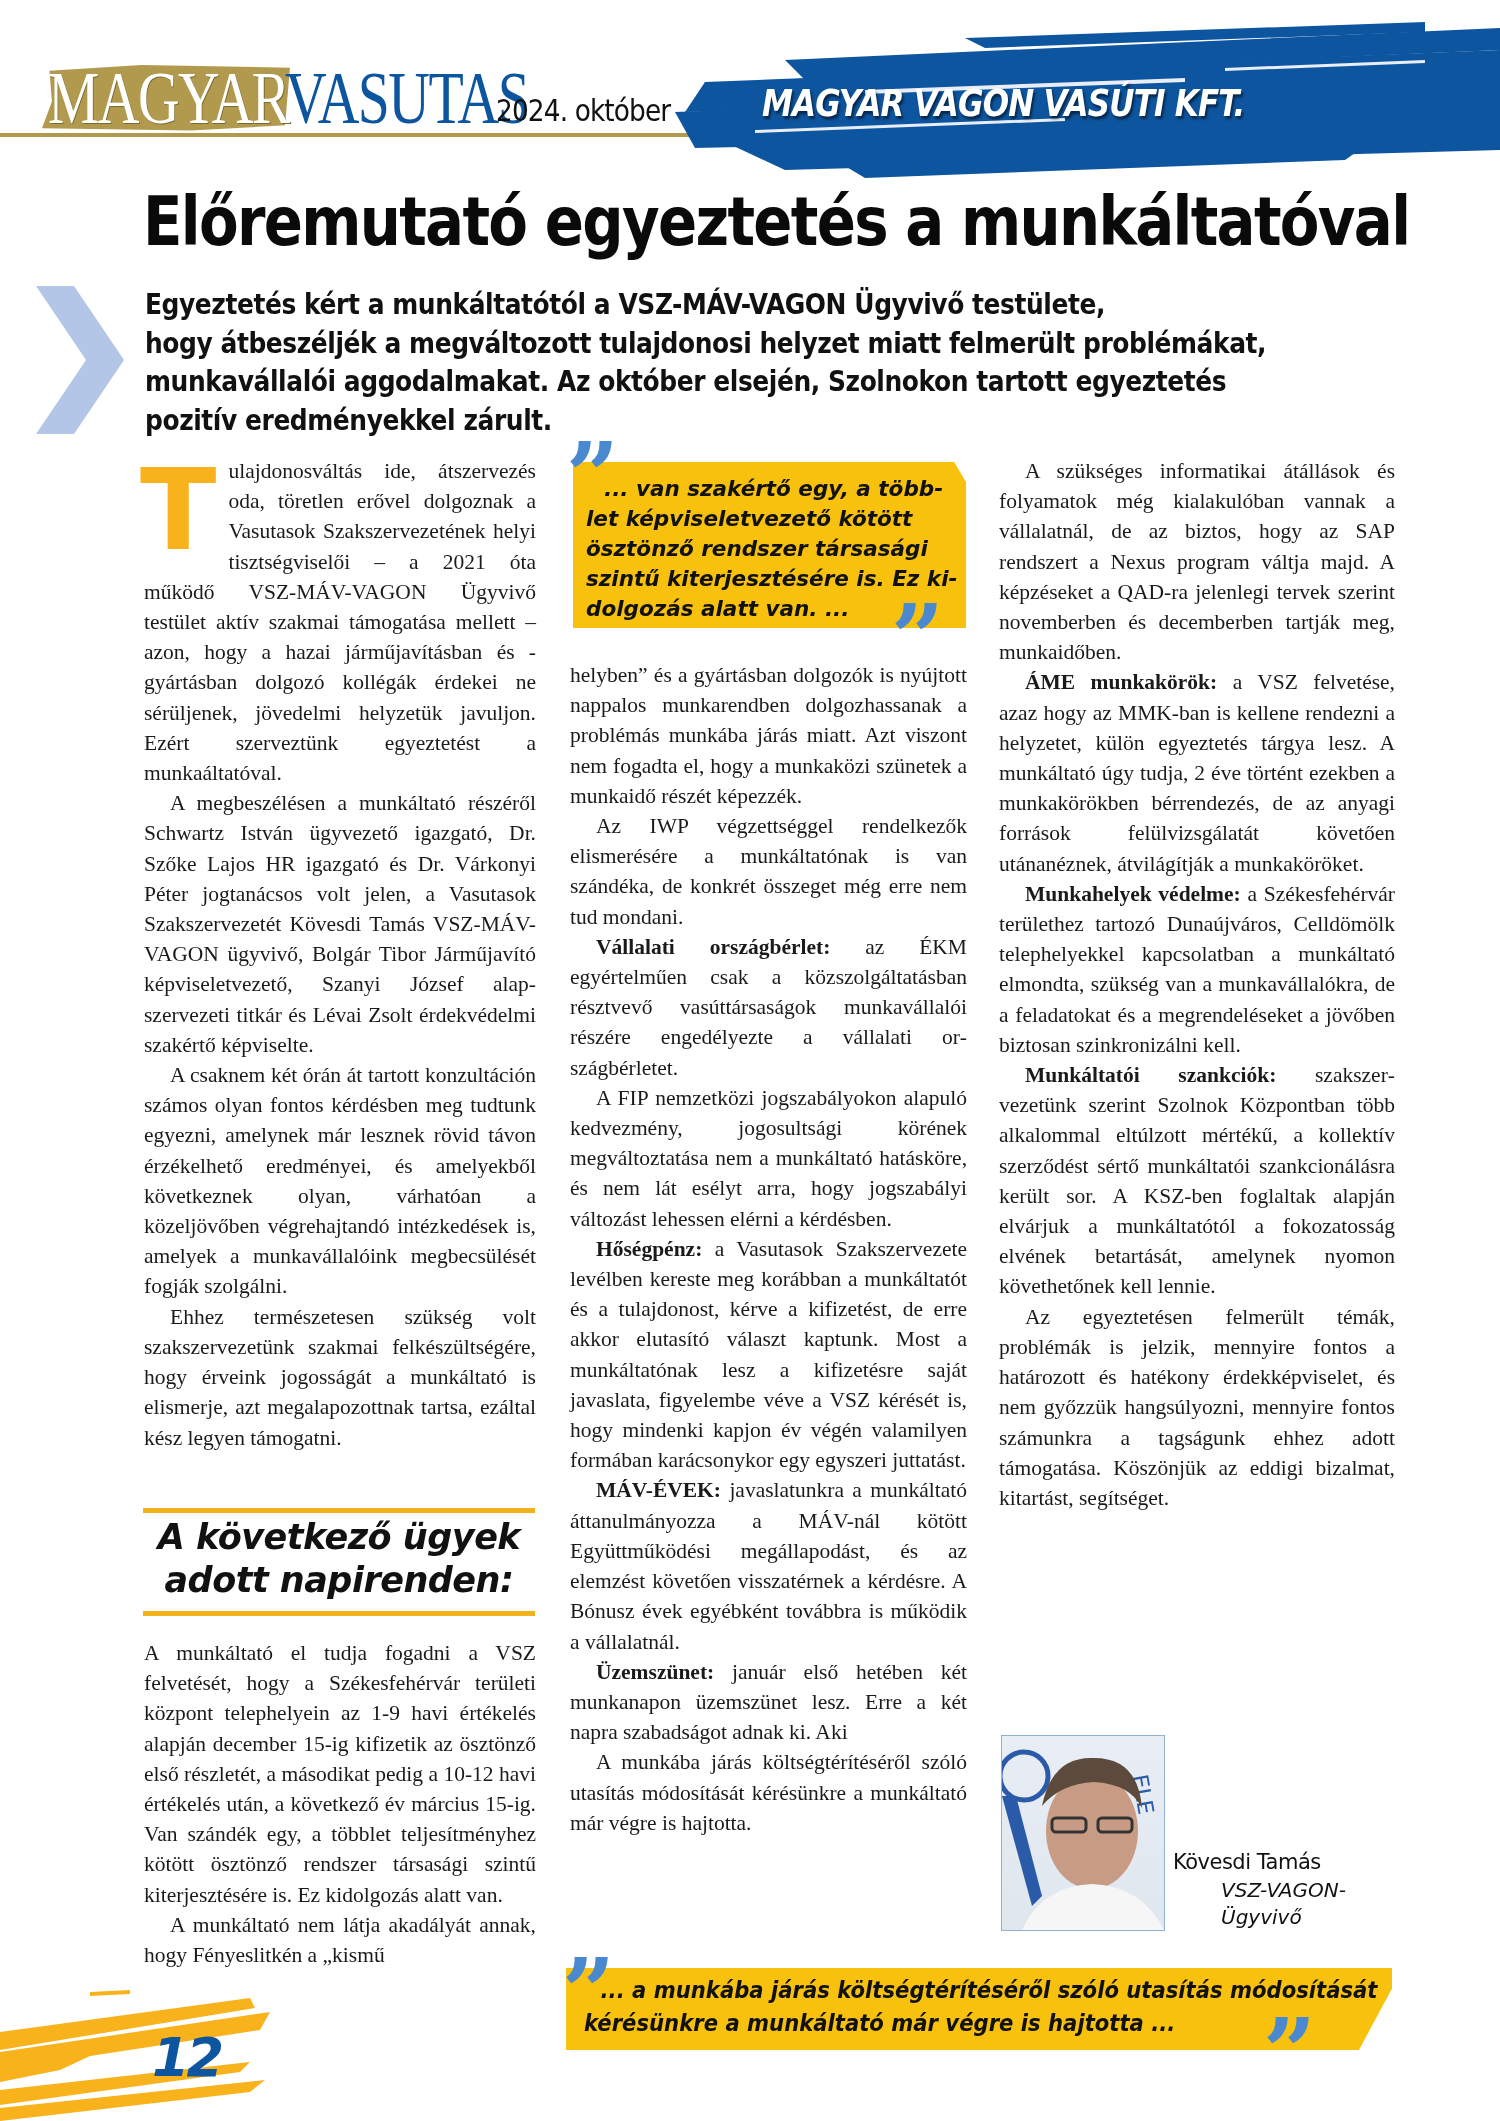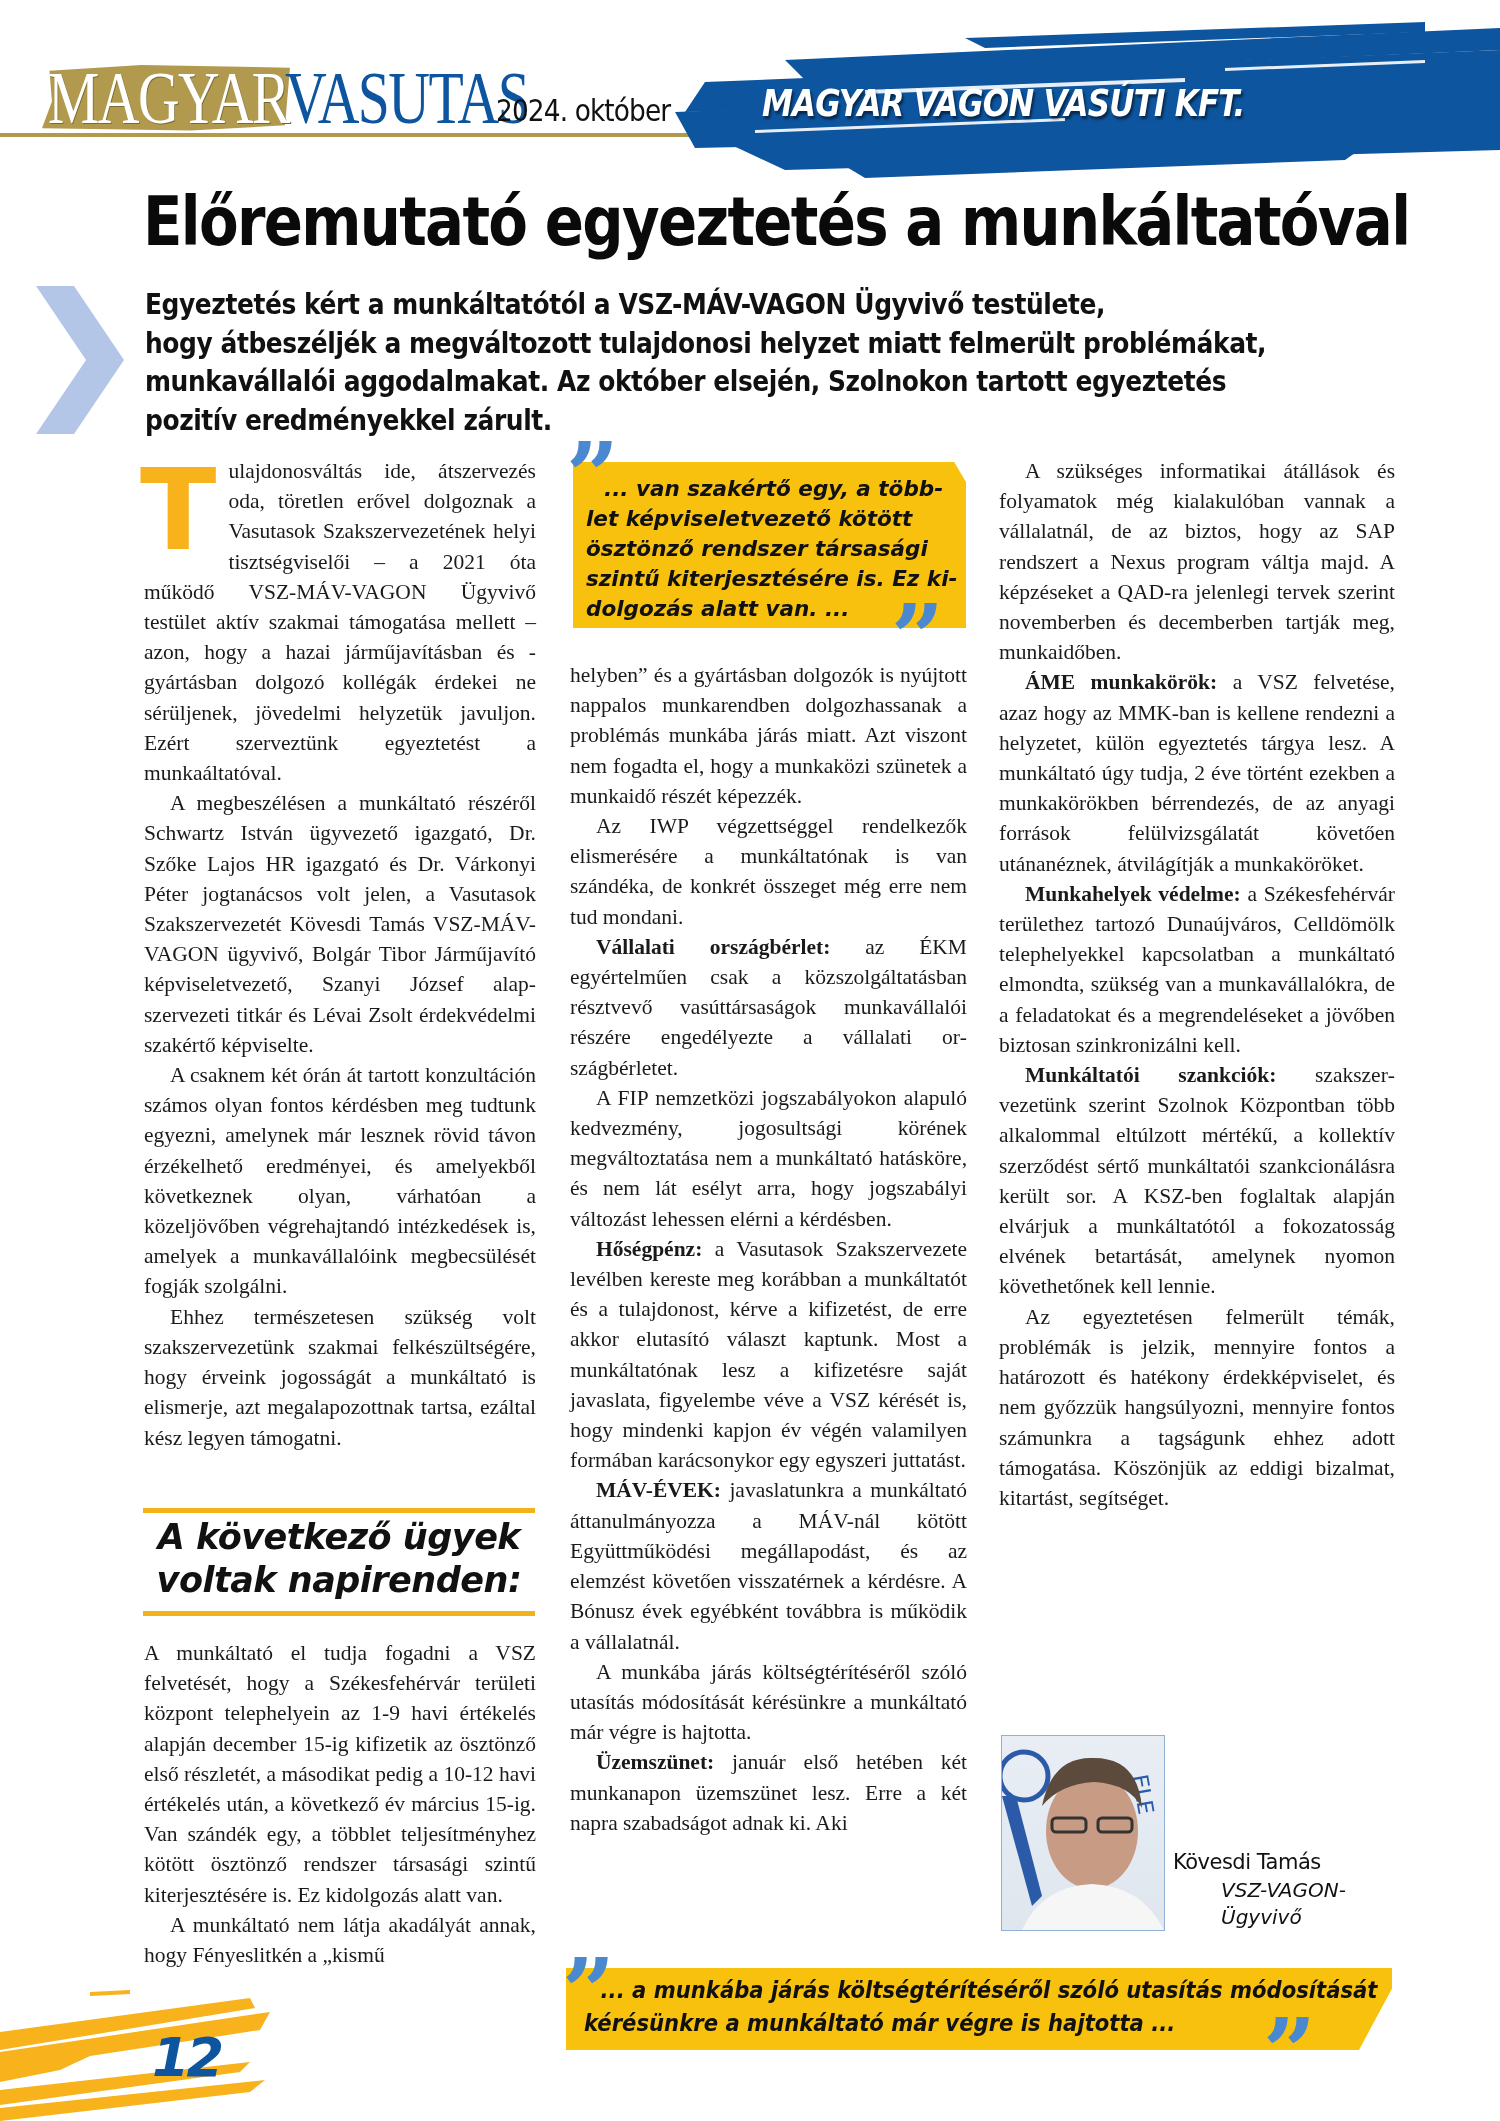--- a/index.html
+++ b/index.html
@@ -102,21 +102,21 @@
 </div>
 
 <div class="col col1">
   <p class="noindent"><span class="dropcap">T</span><span>ulajdonosváltás ide, átszervezés oda, töretlen erővel dolgoznak a Vasutasok Szakszervezetének helyi tisztségviselői – a 2021 óta működő VSZ-MÁV-VAGON Ügyvivő testület aktív szakmai támogatása mel­lett – azon, hogy a hazai járműjavításban és -gyártásban dolgozó kollégák érdekei ne sérüljenek, jövedelmi helyzetük ja­vuljon. Ezért szerveztünk egyeztetést a munkaáltatóval.</span></p>
   <p>A megbeszélésen a munkáltató ré­széről Schwartz István ügyvezető igaz­gató, Dr. Szőke Lajos HR igazgató és Dr. Várkonyi Péter jogtanácsos volt jelen, a Vasutasok Szakszervezetét Kövesdi Tamás VSZ-MÁV-VAGON ügyvivő, Bolgár Tibor Járműjavító képviseletvezető, Szanyi József alap­szervezeti titkár és Lévai Zsolt érdek­védelmi szakértő képviselte.</p>
   <p>A csaknem két órán át tartott konzul­táción számos olyan fontos kérdésben meg tudtunk egyezni, amelynek már lesznek rövid távon érzékelhető eredmé­nyei, és amelyekből következnek olyan, várhatóan a közeljövőben végrehajtandó intézkedések is, amelyek a munkaválla­lóink megbecsülését fogják szolgálni.</p>
   <p>Ehhez természetesen szükség volt szakszervezetünk szakmai felkészültsé­gére, hogy érveink jogosságát a munkál­tató is elismerje, azt megalapozottnak tartsa, ezáltal kész legyen támogatni.</p>
 </div>
 
 <div class="agenda-rule" style="top:1508px;"></div>
-<div class="agenda-title">A következő ügyek voltak napirenden:</div>
+<div class="agenda-title">A következő ügyek adott napirenden:</div>
 <div class="agenda-rule" style="top:1611px;"></div>
 
 <div class="col col1-bottom">
   <p class="noindent">A munkáltató el tudja fogadni a VSZ felvetését, hogy a Székesfehérvár terü­leti központ telephelyein az 1-9 havi ér­tékelés alapján december 15-ig kifizetik az ösztönző első részletét, a másodikat pedig a 10-12 havi értékelés után, a kö­vetkező év március 15-ig. Van szándék egy, a többlet teljesítményhez kötött ösztönző rendszer társasági szintű kiter­jesztésére is. Ez kidolgozás alatt van.</p>
   <p>A munkáltató nem látja akadályát annak, hogy Fényeslitkén a „kismű­</p>
 </div>
 
 <div class="quote1"></div>
 <div class="quote-mark q-open-1">”</div>
 <div class="quote1-text">
@@ -128,22 +128,22 @@
 </div>
 <div class="quote-mark q-close-1">”</div>
 
 <div class="col col2">
   <p class="noindent"><span>helyben” és a gyártásban dolgozók is nyújtott nappalos munkarendben dol­gozhassanak a problémás munkába já­rás miatt. Azt viszont nem fogadta el, hogy a munkaközi szünetek a munkaidő részét képezzék.</span></p>
   <p><span>Az IWP végzettséggel rendelkezők elismerésére a munkáltatónak is van szándéka, de konkrét összeget még erre nem tud mondani.</span></p>
   <p><b>Vállalati országbérlet:</b><span> az ÉKM egyértelműen csak a közszolgáltatásban résztvevő vasúttársaságok munkaválla­lói részére engedélyezte a vállalati or­szágbérletet.</span></p>
   <p><span>A FIP nemzetközi jogszabályokon alapuló kedvezmény, jogosultsági kö­rének megváltoztatása nem a munkál­tató hatásköre, és nem lát esélyt arra, hogy jogszabályi változást lehessen elérni a kérdésben.</span></p>
   <p><b>Hőségpénz:</b><span> a Vasutasok Szakszer­vezete levélben kereste meg korábban a munkáltatót és a tulajdonost, kérve a kifizetést, de erre akkor elutasító választ kaptunk. Most a munkáltatónak lesz a kifizetésre saját javaslata, figyelembe véve a VSZ kérését is, hogy mindenki kapjon év végén valamilyen formában karácsonykor egy egyszeri juttatást.</span></p>
   <p><b>MÁV-ÉVEK:</b><span> javaslatunkra a mun­káltató áttanulmányozza a MÁV-nál kötött Együttműködési megállapodást, és az elemzést követően visszatérnek a kérdésre. A Bónusz évek egyébként to­vábbra is működik a vállalatnál.</span></p>
+  <p><b>Üzemszünet:</b><span> január első hetében két munkanapon üzemszünet lesz. Erre a két napra szabadságot adnak ki. Aki­</span></p>
   <p><span>A munkába járás költségtérítéséről szóló utasítás módosítását kérésünkre a munkáltató már végre is hajtotta.</span></p>
-  <p><b>Üzemszünet:</b><span> január első hetében két munkanapon üzemszünet lesz. Erre a két napra szabadságot adnak ki. Aki­</span></p>
 </div>
 
 <div class="col col3">
   <p><span>A szükséges informatikai átállások és folyamatok még kialakulóban vannak a vállalatnál, de az biztos, hogy az SAP rendszert a Nexus program váltja majd. A képzéseket a QAD-ra jelenlegi tervek szerint novemberben és decemberben tartják meg, munkaidőben.</span></p>
   <p><b>ÁME munkakörök:</b><span> a VSZ felveté­se, azaz hogy az MMK-ban is kellene rendezni a helyzetet, külön egyeztetés tárgya lesz. A munkáltató úgy tudja, 2 éve történt ezekben a munkakörök­ben bérrendezés, de az anyagi források felülvizsgálatát követően utánanéznek, átvilágítják a munkaköröket.</span></p>
   <p><b>Munkahelyek védelme:</b><span> a Székesfe­hérvár területhez tartozó Dunaújváros, Celldömölk telephelyekkel kapcsolat­ban a munkáltató elmondta, szükség van a munkavállalókra, de a feladatokat és a megrendeléseket a jövőben biztosan szinkronizálni kell.</span></p>
   <p><b>Munkáltatói szankciók:</b><span> szakszer­vezetünk szerint Szolnok Központban több alkalommal eltúlzott mértékű, a kollektív szerződést sértő munkáltatói szankcionálásra került sor. A KSZ-ben foglaltak alapján elvárjuk a munkálta­tótól a fokozatosság elvének betartá­sát, amelynek nyomon követhetőnek kell lennie.</span></p>
   <p><span>Az egyeztetésen felmerült témák, problémák is jelzik, mennyire fontos a határozott és hatékony érdekképviselet, és nem győzzük hangsúlyozni, mennyi­re fontos számunkra a tagságunk ehhez adott támogatása. Köszönjük az eddigi bizalmat, kitartást, segítséget.</span></p>
 </div>
 

